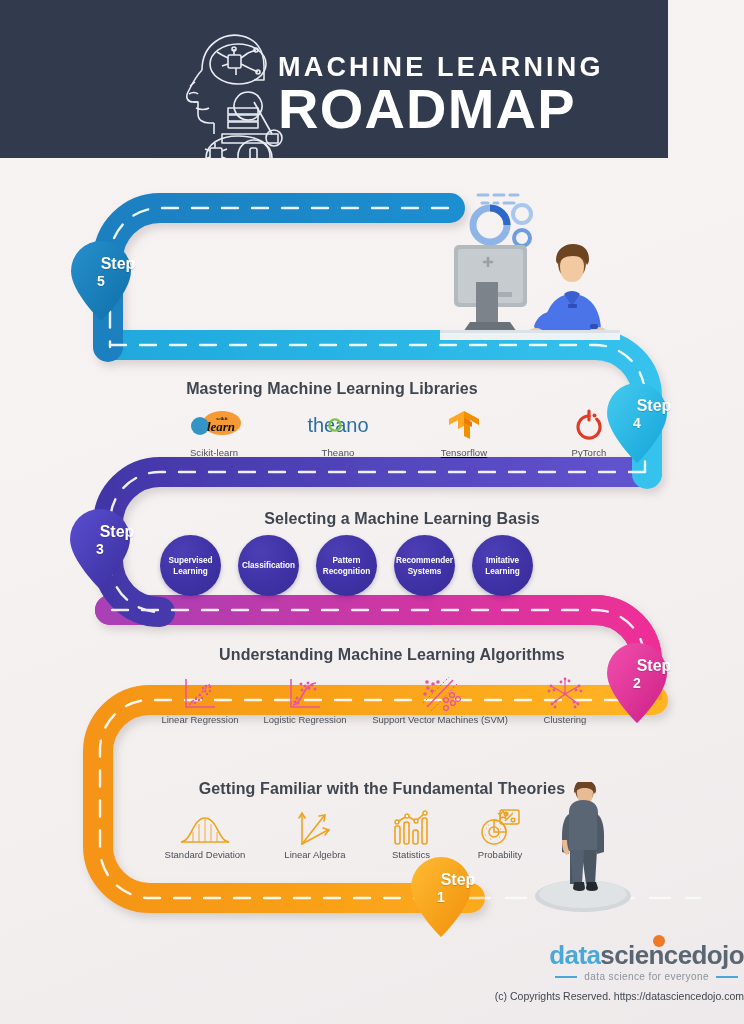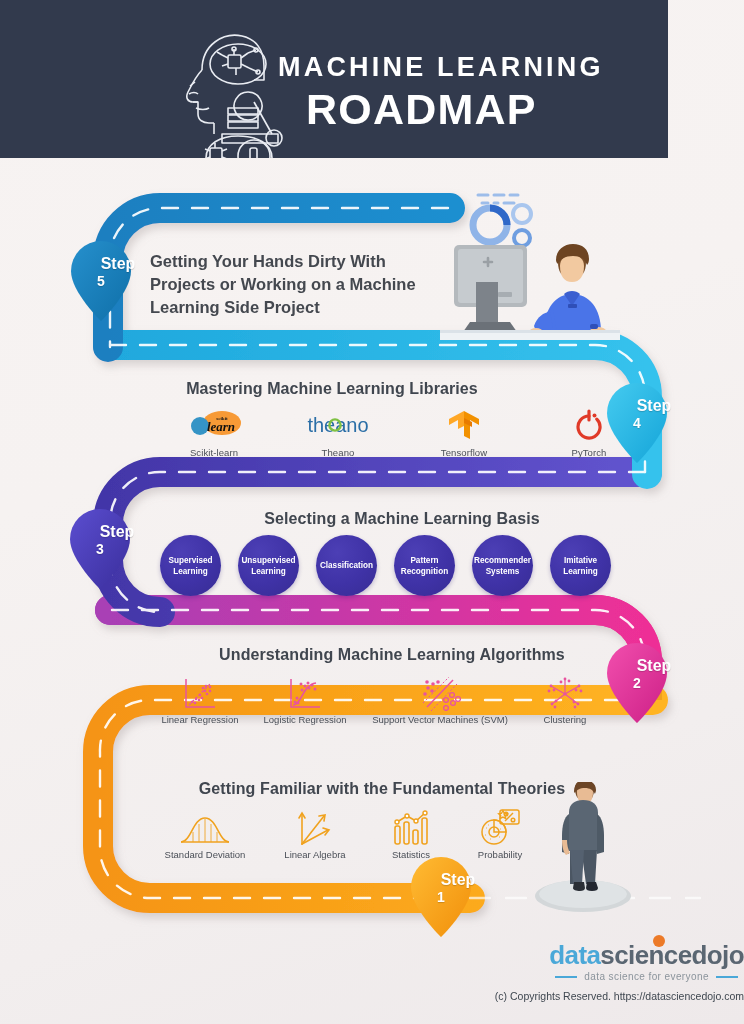--- a/index.html
+++ b/index.html
@@ -25,22 +25,22 @@
   #robot-icon { position: absolute; left: 176px; top: 22px; }
   #title-block {
     position: absolute; left: 278px; top: 52px;
     color: #ffffff;
   }
   #title-line1 {
     font-size: 27px; font-weight: bold; letter-spacing: 3.2px;
     line-height: 30px;
   }
   #title-line2 {
-    font-size: 43px; font-weight: bold; letter-spacing: 1.2px;
-    line-height: 50px; margin-top: 2px; margin-left: 28px;
+    font-size: 56px; font-weight: bold; letter-spacing: 1.2px;
+    line-height: 50px; margin-top: 2px;
   }
 
   
   #road-svg { position: absolute; left: 0; top: 0; width: 744px; height: 1024px; }
 
   
   .step-pin {
     position: absolute;
     width: 66px; height: 82px;
     z-index: 40;
@@ -286,21 +286,20 @@
           <linearGradient id="p5" x1="0" y1="0" x2="1" y2="1">
         <stop offset="0" stop-color="#2690cd"></stop>
             <stop offset="1" stop-color="#0f6fa8"></stop>
           </linearGradient>
         </defs>
       <path d="M33 81 C33 81 3 52 3 31 A30 30 0 0 1 63 31 C63 52 33 81 33 81 Z" fill="url(#p5)"></path>
     </svg>
     <div class="pin-label">Step</div>
     <div class="pin-num">5</div>
   </div>
-  <div id="s5-text">Getting Your Hands Dirty With Projects or Working on a Machine Learning Side Project</div>
 
   <div class="panel" style="left:0; top:380px; width:620px;">
     <div class="panel-title big">Mastering Machine Learning Libraries</div>
   </div>
   <div class="step-pin" style="left:604px; top:382px;">
     <svg width="66" height="82" viewBox="0 0 66 82">
       <defs>
           <linearGradient id="p4" x1="0" y1="0" x2="1" y2="1">
         <stop offset="0" stop-color="#45cbf0"></stop>
             <stop offset="1" stop-color="#14a4d8"></stop>
@@ -326,21 +325,21 @@
     </div>
     <div class="lib-item" style="width:76px;">
       <div class="lib-logo">
         <svg width="74" height="28" viewBox="0 0 74 28">
           <text x="37" y="21" font-family="Liberation Sans, sans-serif" font-size="20" fill="#2a6ea6" text-anchor="middle">theano</text>
           <circle cx="34" cy="14" r="5.6" fill="none" stroke="#7fc143" stroke-width="2.4"></circle>
         </svg>
       </div>
       <div class="lib-name">Theano</div>
     </div>
-    <div class="lib-item" style="width:80px;">
+    <div class="lib-item" style="width:80px;text-decoration:underline;">
       <div class="lib-logo">
         <svg width="36" height="32" viewBox="0 0 36 32">
           <path d="M18 2 L33 10 L33 16 L24 11 L24 30 L18 27 Z" fill="#f29100"></path>
           <path d="M18 2 L3 10 L3 16 L12 11 L12 20 L18 17 Z" fill="#ffa726"></path>
           <path d="M18 9 L26 13 L26 18 L18 14 Z" fill="#e87b00"></path>
         </svg>
       </div>
       <div class="lib-name">Tensorflow</div>
     </div>
     <div class="lib-item" style="width:74px;">
@@ -368,23 +367,20 @@
         </defs>
       <path d="M33 81 C33 81 3 52 3 31 A30 30 0 0 1 63 31 C63 52 33 81 33 81 Z" fill="url(#p3)"></path>
     </svg>
     <div class="pin-label">Step</div>
     <div class="pin-num">3</div>
   </div>
 
   <div id="basis-row">
     <div class="basis-circle">
       <span>Supervised Learning</span>
-      </div>
-    <div class="basis-circle">
-      <span>Unsupervised Learning</span>
       </div>
     <div class="basis-circle">
       <span>Classification</span>
       </div>
     <div class="basis-circle">
       <span>Pattern Recognition</span>
       </div>
     <div class="basis-circle">
       <span>Recommender Systems</span>
       </div>

